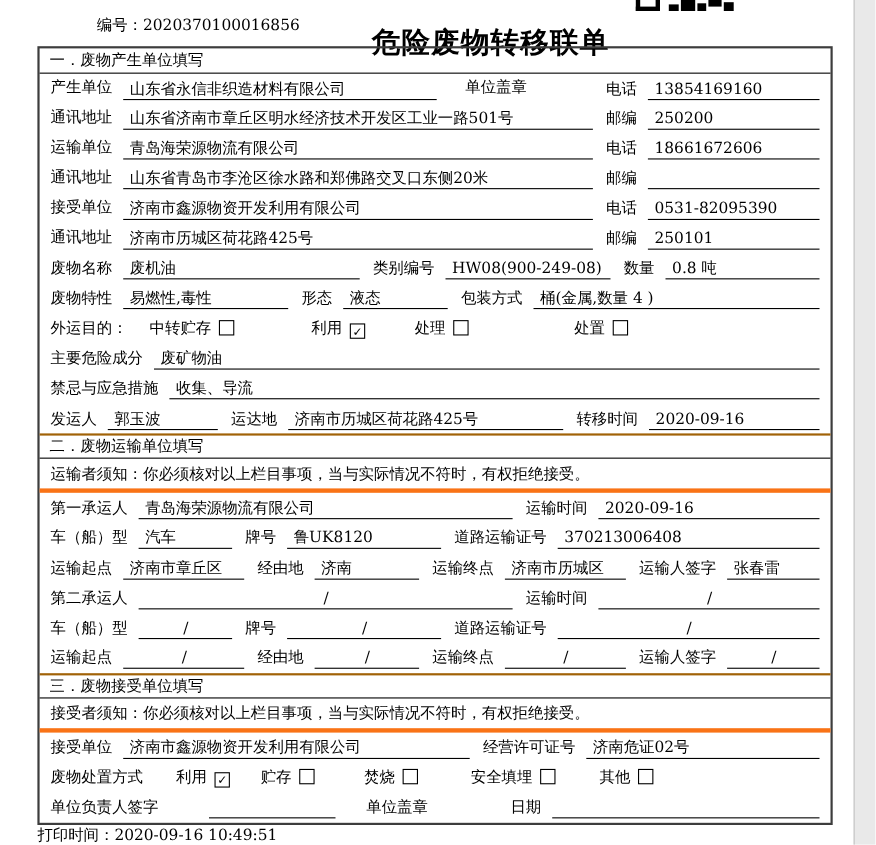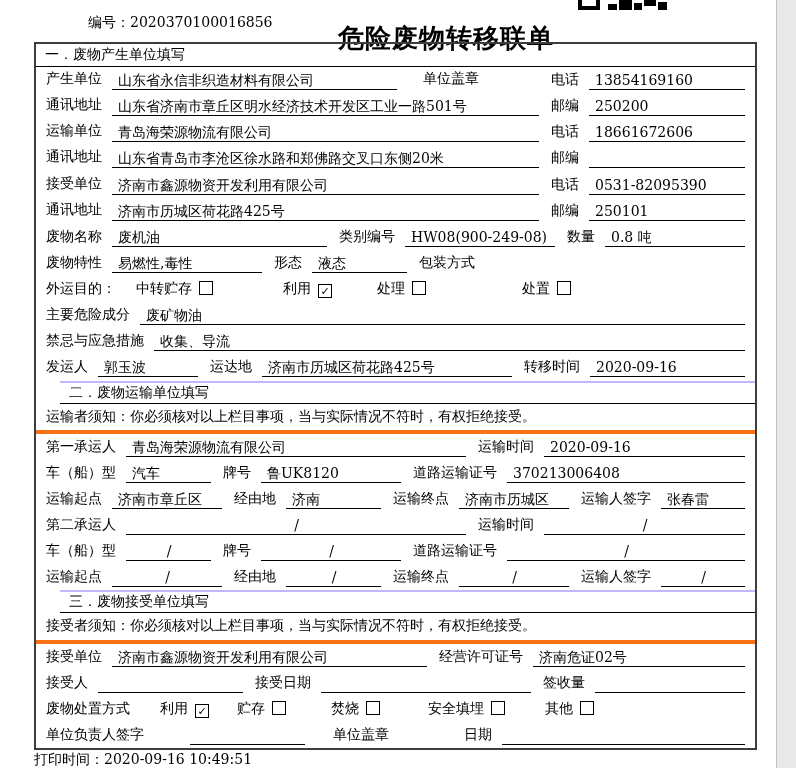--- a/index.html
+++ b/index.html
@@ -34,21 +34,21 @@
   .form-table {
     position:absolute; left:34px; top:42px; width:723px; height:708px;
     border:2px solid #3d3d3d; display:flex; flex-direction:column;
   }
   .sec-h {
     flex:0 0 23px; display:flex; align-items:center; padding:0 9px;
     font-family:"DejaVu Sans","Liberation Sans",sans-serif;
     font-weight:normal; font-size:14px;
     border-bottom:1px solid #000;
   }
-  .sec-h.mid { border-top:2px solid #c4b5fd;margin-left:24px; }
+  .sec-h.mid { border-top:2px solid #a16207; }
   .frow { flex:1 1 0; display:flex; align-items:center; padding:0 10px; min-height:0; white-space:nowrap; }
   .frow.notice { border-bottom:4px solid #f97316; }
   .lab { white-space:nowrap; margin-right:10px; flex:0 0 auto; }
   .val {
     border-bottom:1px solid #000; white-space:nowrap;
     padding:0 5px 0 6px; margin-right:12px; height:20px; line-height:20px;
     flex:0 0 auto; overflow:hidden;
   }
   .f1 { flex:1 1 auto; margin-right:0; }
   .c { text-align:center; }
@@ -146,20 +146,21 @@
     <span class="lab">数量</span>
     <span class="val f1">0.8 吨</span>
   </div>
 
   <div class="frow">
     <span class="lab">废物特性</span>
     <span class="val" style="width:150px">易燃性,毒性</span>
     <span class="lab">形态</span>
     <span class="val" style="width:95px">液态</span>
     <span class="lab">包装方式</span>
+    <span class="val f1">桶(金属,数量 4 )</span>
   </div>
 
   <div class="frow">
     <span class="lab">外运目的：</span>
     <span class="opt" style="margin-left:10px">
       <span>中转贮存</span><span class="cb"></span>
     </span>
     <span class="opt" style="margin-left:70px">
       <span>利用</span><span class="cb">✓</span>
     </span>
@@ -259,28 +260,20 @@
     <span>你必须核对以上栏目事项，当与实际情况不符时，有权拒绝接受。</span>
   </div>
 
   <div class="frow">
     <span class="lab">接受单位</span>
     <span class="val" style="width:315px">济南市鑫源物资开发利用有限公司</span>
     <span class="lab">经营许可证号</span>
     <span class="val f1">济南危证02号</span>
   </div>
 
-  <div class="frow">
-    <span class="lab">接受人</span>
-    <span class="val" style="width:145px"></span>
-    <span class="lab">接受日期</span>
-    <span class="val" style="width:210px"></span>
-    <span class="lab">签收量</span>
-    <span class="val f1"></span>
-  </div>
 
   <div class="frow">
     <span class="lab">废物处置方式</span>
     <span class="opt" style="margin-left:20px">
       <span>利用</span><span class="cb">✓</span>
     </span>
     <span class="opt" style="margin-left:28px">
       <span>贮存</span><span class="cb"></span>
     </span>
     <span class="opt" style="margin-left:45px">

